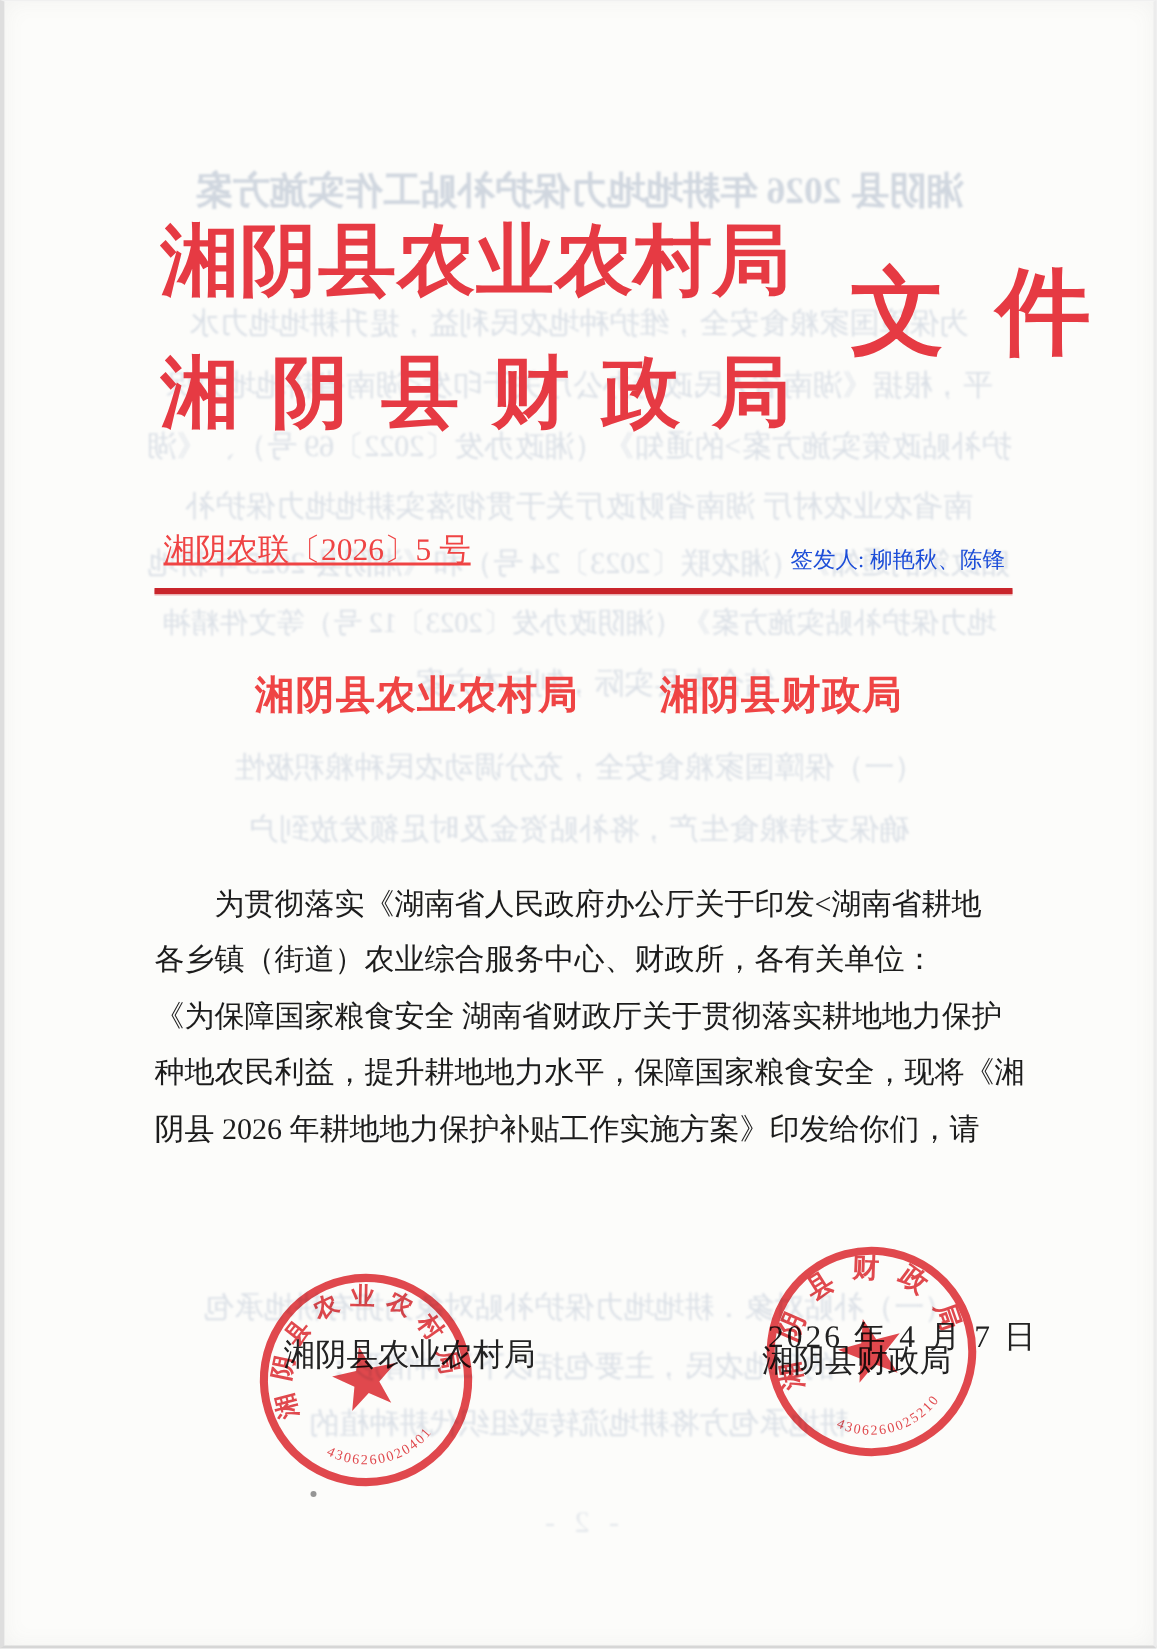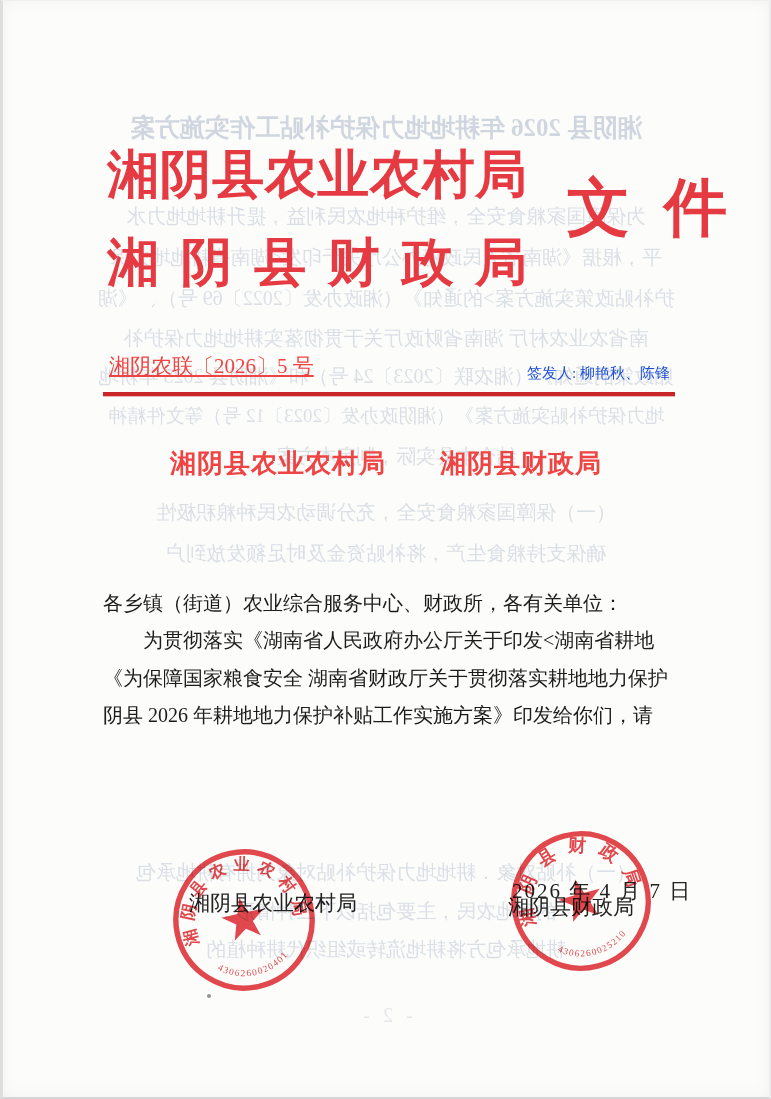--- a/index.html
+++ b/index.html
@@ -121,23 +121,24 @@
   <div class="docnum">湘阴农联〔2026〕5 号</div>
   <div class="signer"><span>签发人:</span>&nbsp;<span>柳艳秋、陈锋</span></div>
 
   <div class="redline"></div>
 
   <div class="title">
     <div>湘阴县农业农村局　　湘阴县财政局</div>
   </div>
 
   <div class="body">
+    <div class="ln indent">为贯彻落实《湖南省人民政府办公厅关于印发&lt;湖南省耕地</div>
     <div class="ln">各乡镇（街道）农业综合服务中心、财政所，各有关单位：</div>
-    <div class="ln indent">为贯彻落实《湖南省人民政府办公厅关于印发&lt;湖南省耕地</div>
     <div class="ln">《为保障国家粮食安全 湖南省财政厅关于贯彻落实耕地地力保护</div>
+    <div class="ln">种地农民利益，提升耕地地力水平，保障国家粮食安全，现将《湘</div>
     <div class="ln">阴县 2026 年耕地地力保护补贴工作实施方案》印发给你们，请</div>
   </div>
 
   <div class="sig sig-left">湘阴县农业农村局</div>
   <div class="sig sig-right">湘阴县财政局</div>
   <div class="sig sig-date">2026 年 4 月 7 日</div>
 
   <div class="seal seal-left">
     <svg viewBox="0 0 150 150">
       <defs>

